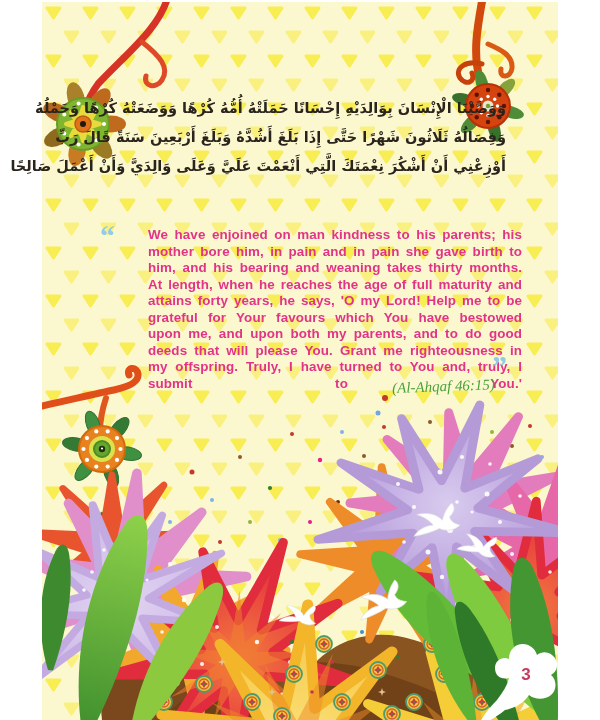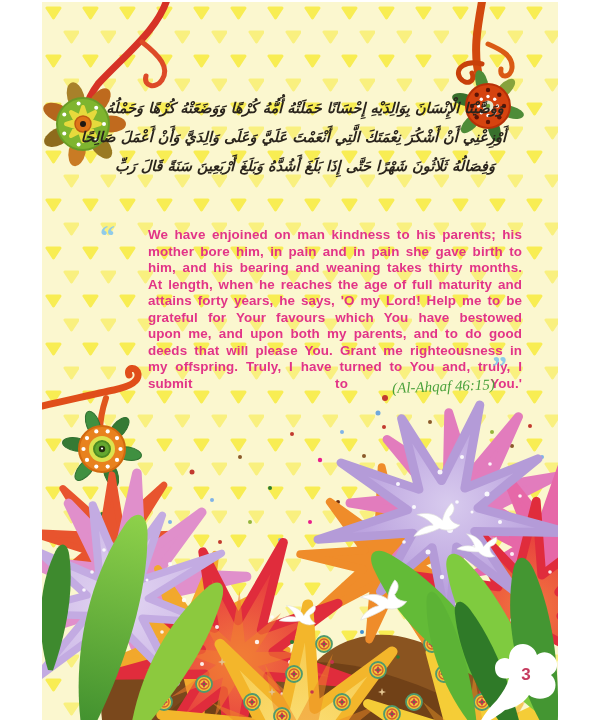--- a/index.html
+++ b/index.html
@@ -4,21 +4,21 @@
 <style>
   html,body{margin:0;padding:0;background:#ffffff;}
   #canvas{position:relative;width:600px;height:720px;background:#ffffff;overflow:hidden;
           font-family:"Liberation Sans",sans-serif;}
   #page{position:absolute;left:42px;top:2px;width:516px;height:718px;overflow:hidden;
         background:#FBF7CF;box-shadow:inset 0 2px 2px rgba(120,120,110,.45), inset -2px 0 3px rgba(190,170,120,.35);}
   #art{position:absolute;left:0;top:0;width:516px;height:718px;}
   
   .arabic{position:absolute;left:104px;top:94px;width:402px;direction:rtl;color:#2A241C;
           font-family:"DejaVu Sans",sans-serif;font-weight:bold;font-size:14.5px;line-height:29px;
-          text-align:center;font-style:italic;}
+          text-align:left;}
   .arabic .ar-line{white-space:nowrap;}
   .english{position:absolute;left:120px;top:227px;width:374px;color:#E23487;
            font-weight:bold;font-size:13.4px;line-height:16.5px;letter-spacing:.1px;word-spacing:1.5px;
            text-align:justify;text-align-last:justify;margin-left:28px;}
   .quote{position:absolute;color:#90CBE9;font-family:"Liberation Serif",serif;font-weight:bold;
          font-size:30px;line-height:20px;}
   .quote.open{left:100px;top:226px;}
   .quote.close{left:492px;top:356px;}
   .reference{position:absolute;left:290px;top:380px;width:205px;text-align:right;color:#4BA23C;
              font-family:"Liberation Serif",serif;font-style:italic;font-size:15px;transform:rotate(-2deg);}
@@ -330,22 +330,22 @@
 
       <g transform="translate(483,664)">
         <path d="M-20,44 C-30,52 -40,58 -46,58 C-42,50 -36,42 -28,34 C-22,26 -18,20 -16,12 C-24,14 -30,10 -30,2 C-30,-6 -22,-10 -16,-7 C-16,-16 -10,-22 -2,-22 C4,-22 10,-18 12,-11 C18,-16 26,-14 30,-8 C34,-2 32,6 26,9 C32,14 32,24 26,29 C20,34 10,34 4,29 C0,36 -10,42 -20,44 Z" fill="#FFFFFF"></path>
         <text x="1" y="14" text-anchor="middle" font-family="Liberation Sans, sans-serif" font-size="17" font-weight="bold" fill="#C63A5E">3</text>
       </g>
     </svg>
   </div>
 
   <div class="arabic">
     <div class="ar-line">وَوَصَّيْنَا الْإِنْسَانَ بِوَالِدَيْهِ إِحْسَانًا حَمَلَتْهُ أُمُّهُ كُرْهًا وَوَضَعَتْهُ كُرْهًا وَحَمْلُهُ</div>
+    <div class="ar-line">وَفِصَالُهُ ثَلَاثُونَ شَهْرًا حَتَّى إِذَا بَلَغَ أَشُدَّهُ وَبَلَغَ أَرْبَعِينَ سَنَةً قَالَ رَبِّ</div>
     <div class="ar-line">أَوْزِعْنِي أَنْ أَشْكُرَ نِعْمَتَكَ الَّتِي أَنْعَمْتَ عَلَيَّ وَعَلَى وَالِدَيَّ وَأَنْ أَعْمَلَ صَالِحًا</div>
-    <div class="ar-line">وَفِصَالُهُ ثَلَاثُونَ شَهْرًا حَتَّى إِذَا بَلَغَ أَشُدَّهُ وَبَلَغَ أَرْبَعِينَ سَنَةً قَالَ رَبِّ</div>
   </div>
 
   <span class="quote open">“</span>
   <div class="english">We have enjoined on man kindness to his parents; his mother bore him, in pain and in pain she gave birth to him, and his bearing and weaning takes thirty months. At length, when he reaches the age of full maturity and attains forty years, he says, 'O my Lord! Help me to be grateful for Your favours which You have bestowed upon me, and upon both my parents, and to do good deeds that will please You. Grant me righteousness in my offspring. Truly, I have turned to You and, truly, I submit to You.'</div>
   <span class="quote close">”</span>
 
   <div class="reference">(Al-Ahqaf 46:15)</div>
 </div>
 
 </body></html>

